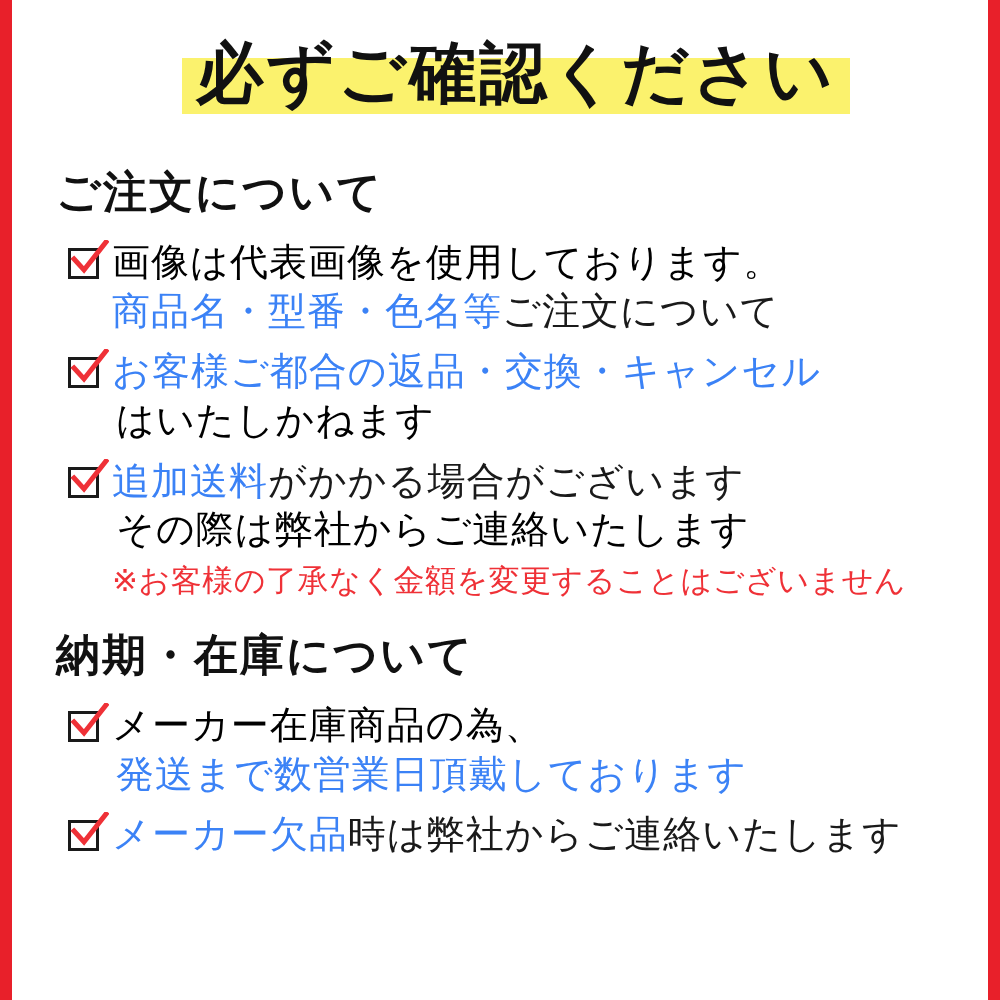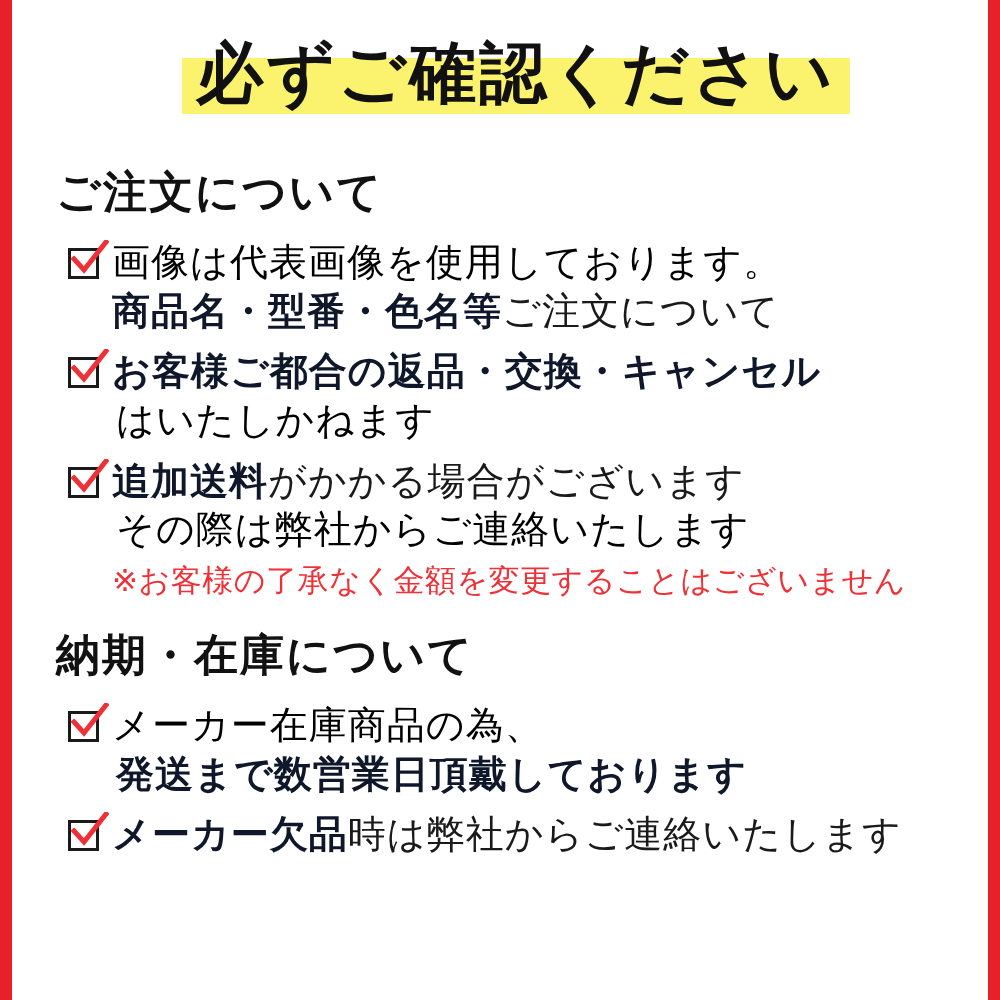--- a/index.html
+++ b/index.html
@@ -111,22 +111,22 @@
     flex: 1 1 auto;
   }
   .line {
     font-size: 38px;
     line-height: 1.28;
     color: #1a1a1a;
     letter-spacing: 1px;
     white-space: nowrap;
   }
   .line.red {
-    color: #0f172a;
-    font-weight: bold;
+    color: #3b82f6;
+    font-weight: normal;
   }
   .line.black-strong {
     color: #000000;
   }
   .note {
     font-size: 31px;
     color: #ef3137;
     letter-spacing: 0.5px;
     line-height: 1.3;
     margin-top: 6px;

